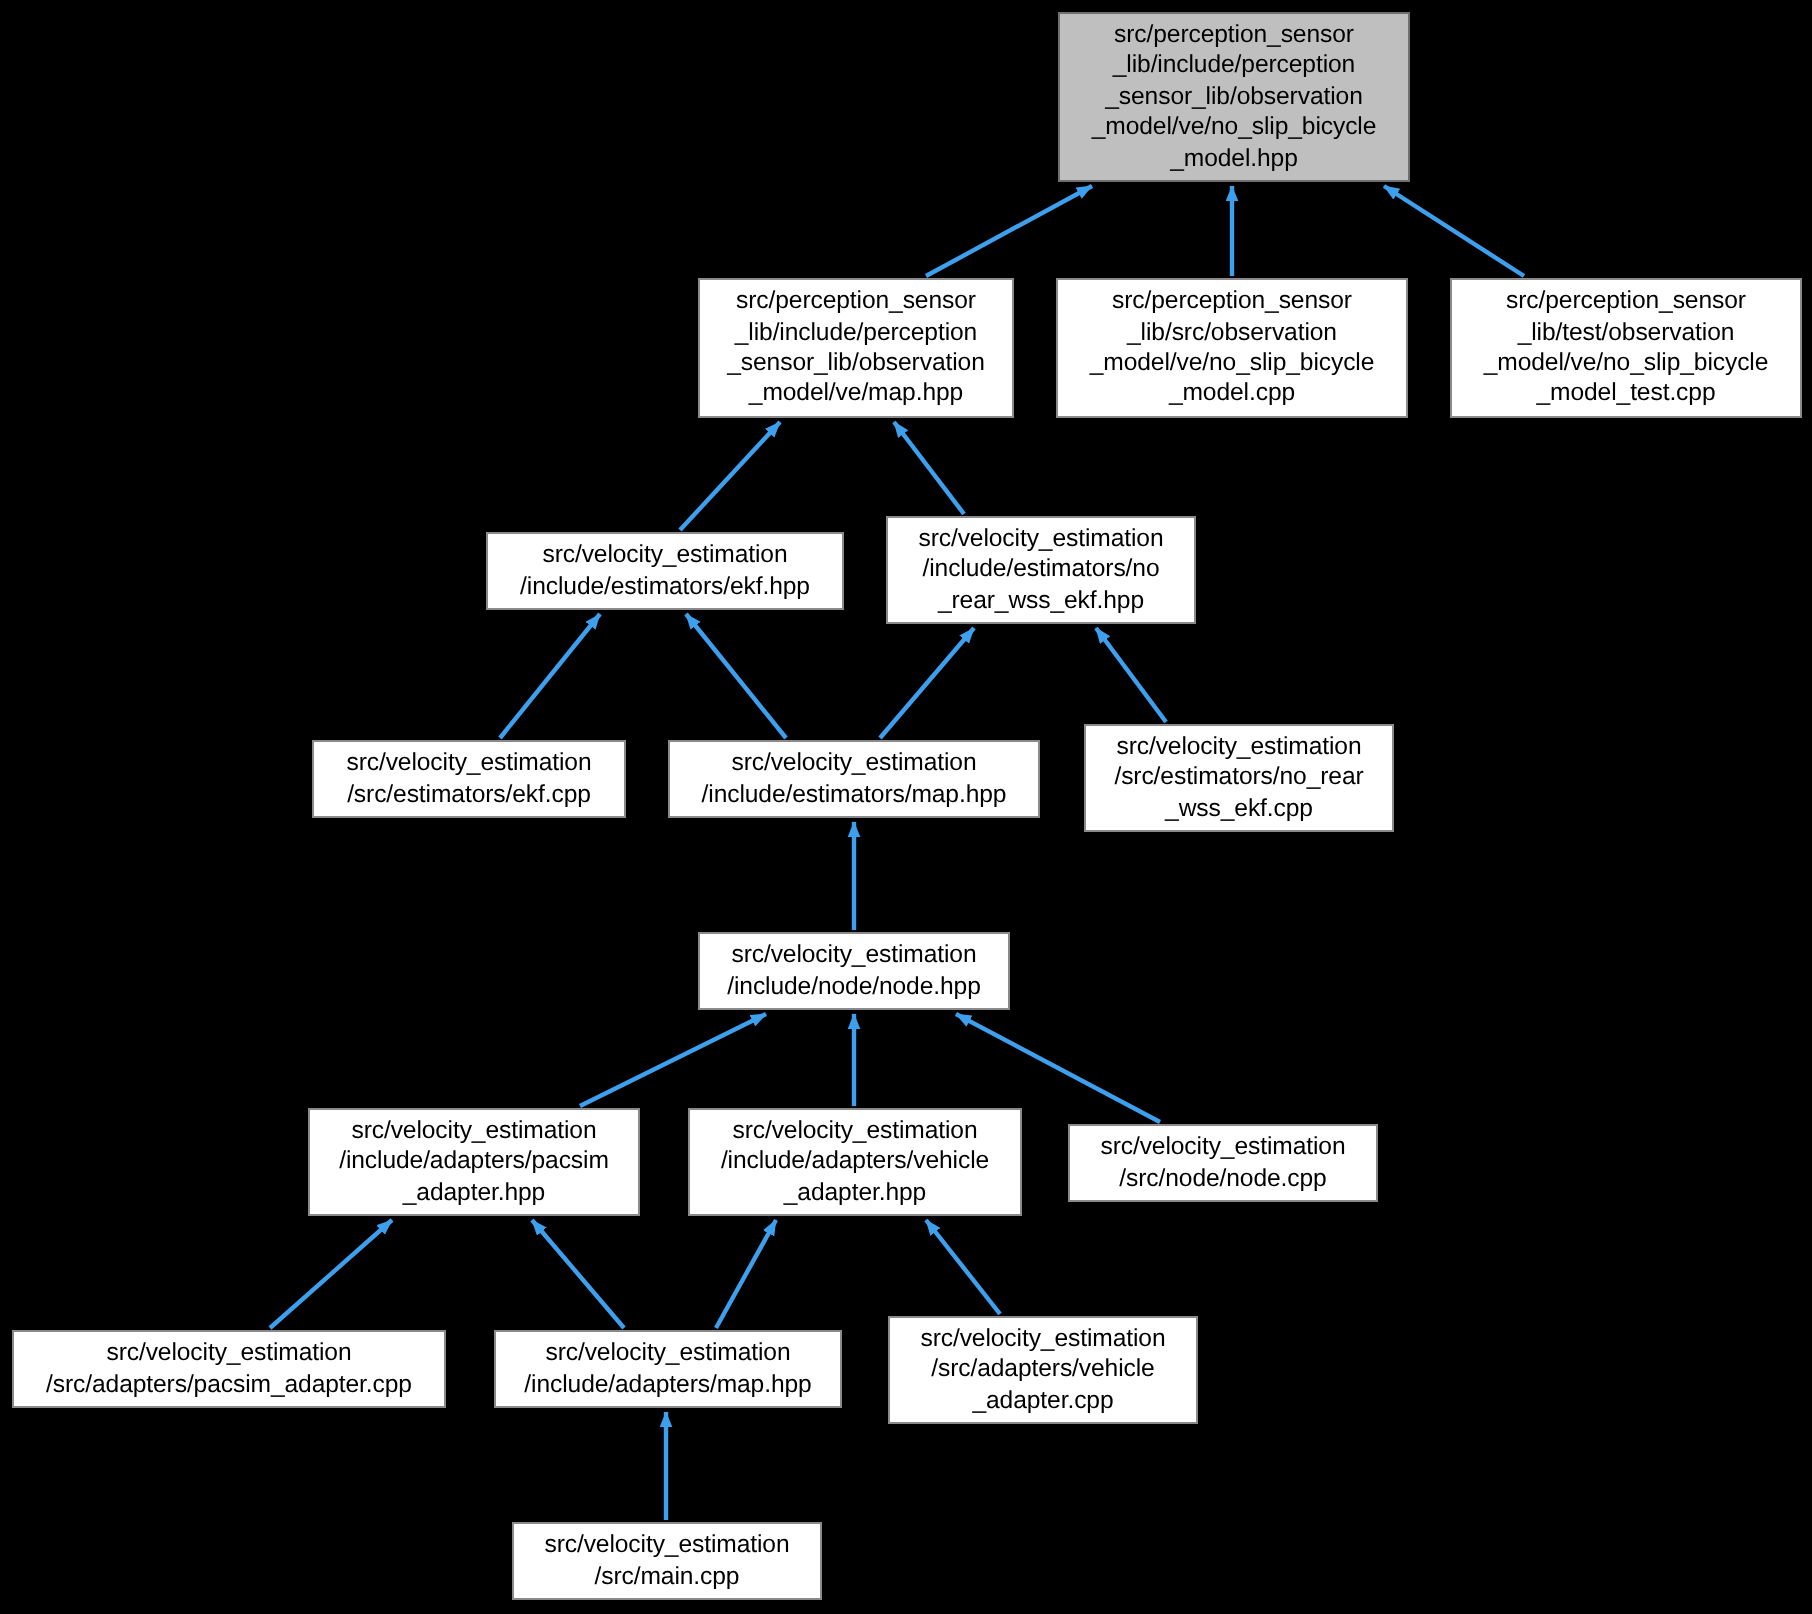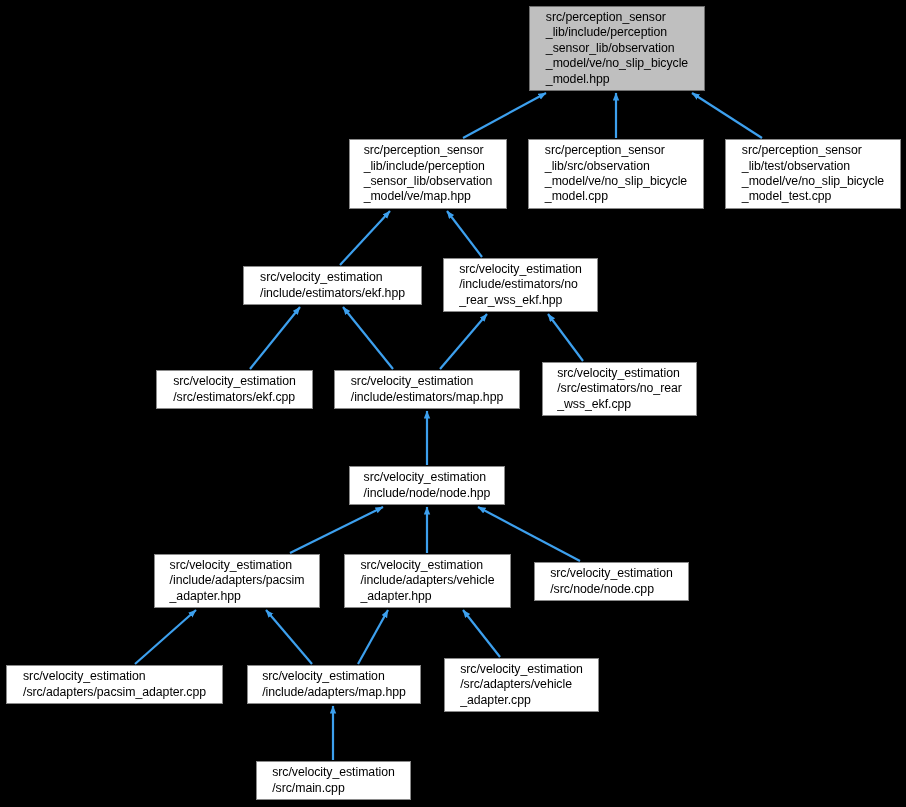--- a/index.html
+++ b/index.html
@@ -26,21 +26,21 @@
   }
   .graph-node {
     position: absolute;
     box-sizing: border-box;
     border: 1px solid #8a8a8a;
     background: #ffffff;
     color: #000000;
     display: flex;
     align-items: center;
     justify-content: center;
-    text-align: left;
+    text-align: center;
     font-size: 12.3px;
     line-height: 15.4px;
     letter-spacing: -0.05px;
     white-space: pre-line;
     z-index: 2;
   }
   .graph-node.root-node {
     background: #bfbfbf;
     border: 1px solid #6f6f6f;
   }

